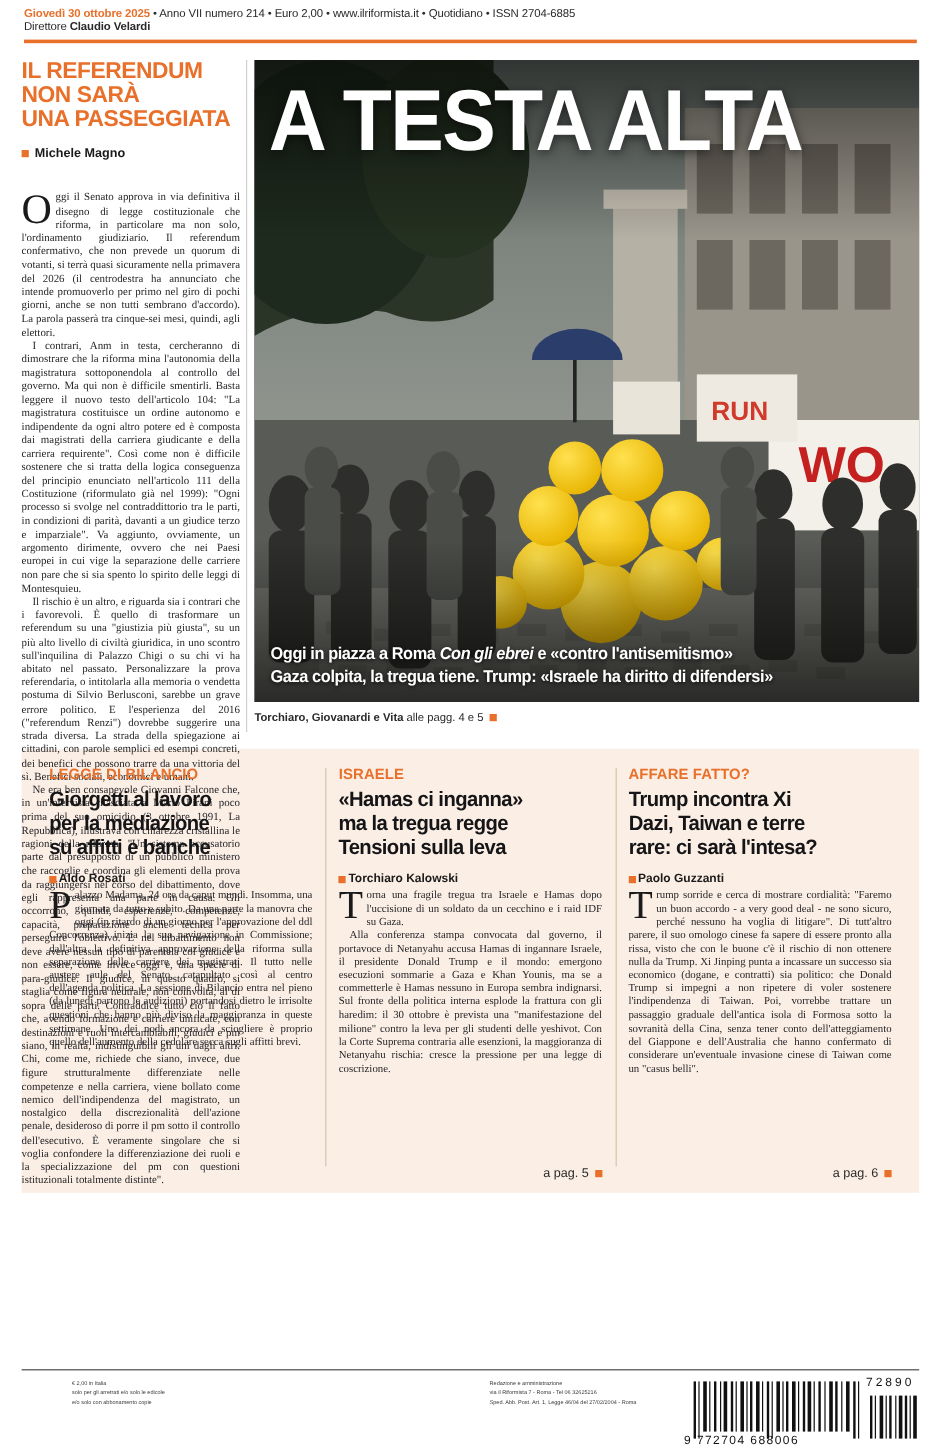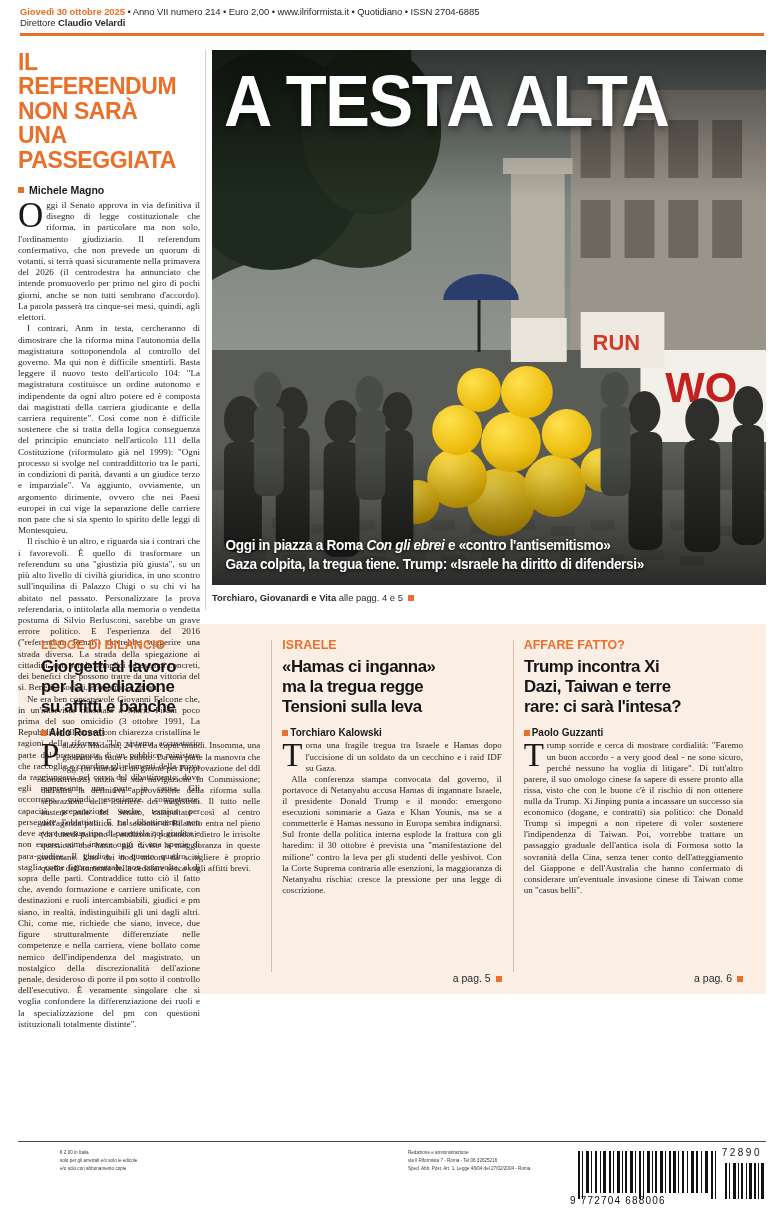--- a/index.html
+++ b/index.html
@@ -102,32 +102,32 @@
   .col-left:after {
     content: "";
     position: absolute;
     top: 0; right: -6px;
     width: 1px; height: 100%;
     background: #cfcfcf;
   }
   .lead-title {
     font-family: "Liberation Sans", sans-serif;
     font-weight: bold;
-    font-size: 23px;
+    font-size: 19px;
     line-height: 1.06;
     color: #e8702a;
     letter-spacing: -0.4px;
     text-transform: uppercase;
   }
   .byline {
     display: flex;
     align-items: center;
     gap: 5px;
     margin-top: 12px;
-    margin-bottom: 4px;
+    margin-bottom: 25px;
     font-size: 10.5px;
     font-weight: bold;
     color: #1a1a1a;
   }
   .byline .sq {
     width: 6px; height: 6px;
     background: #e8702a;
     display: inline-block;
   }
   .body-text {

